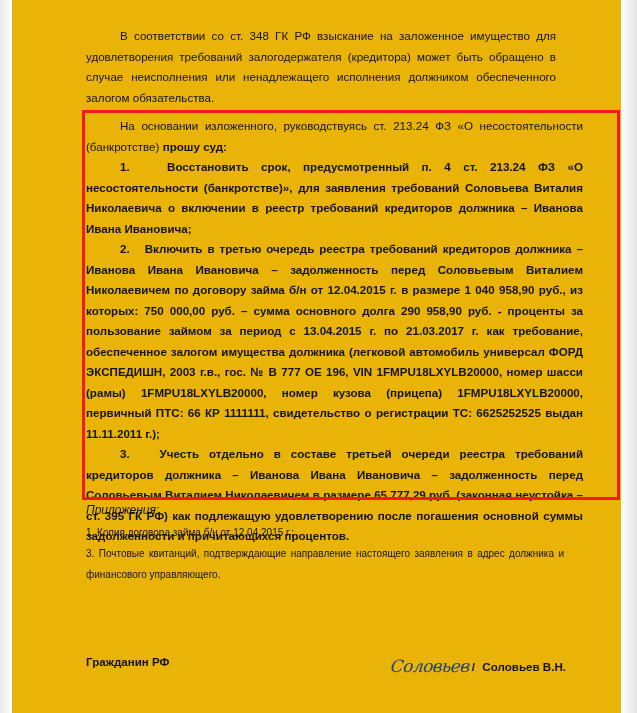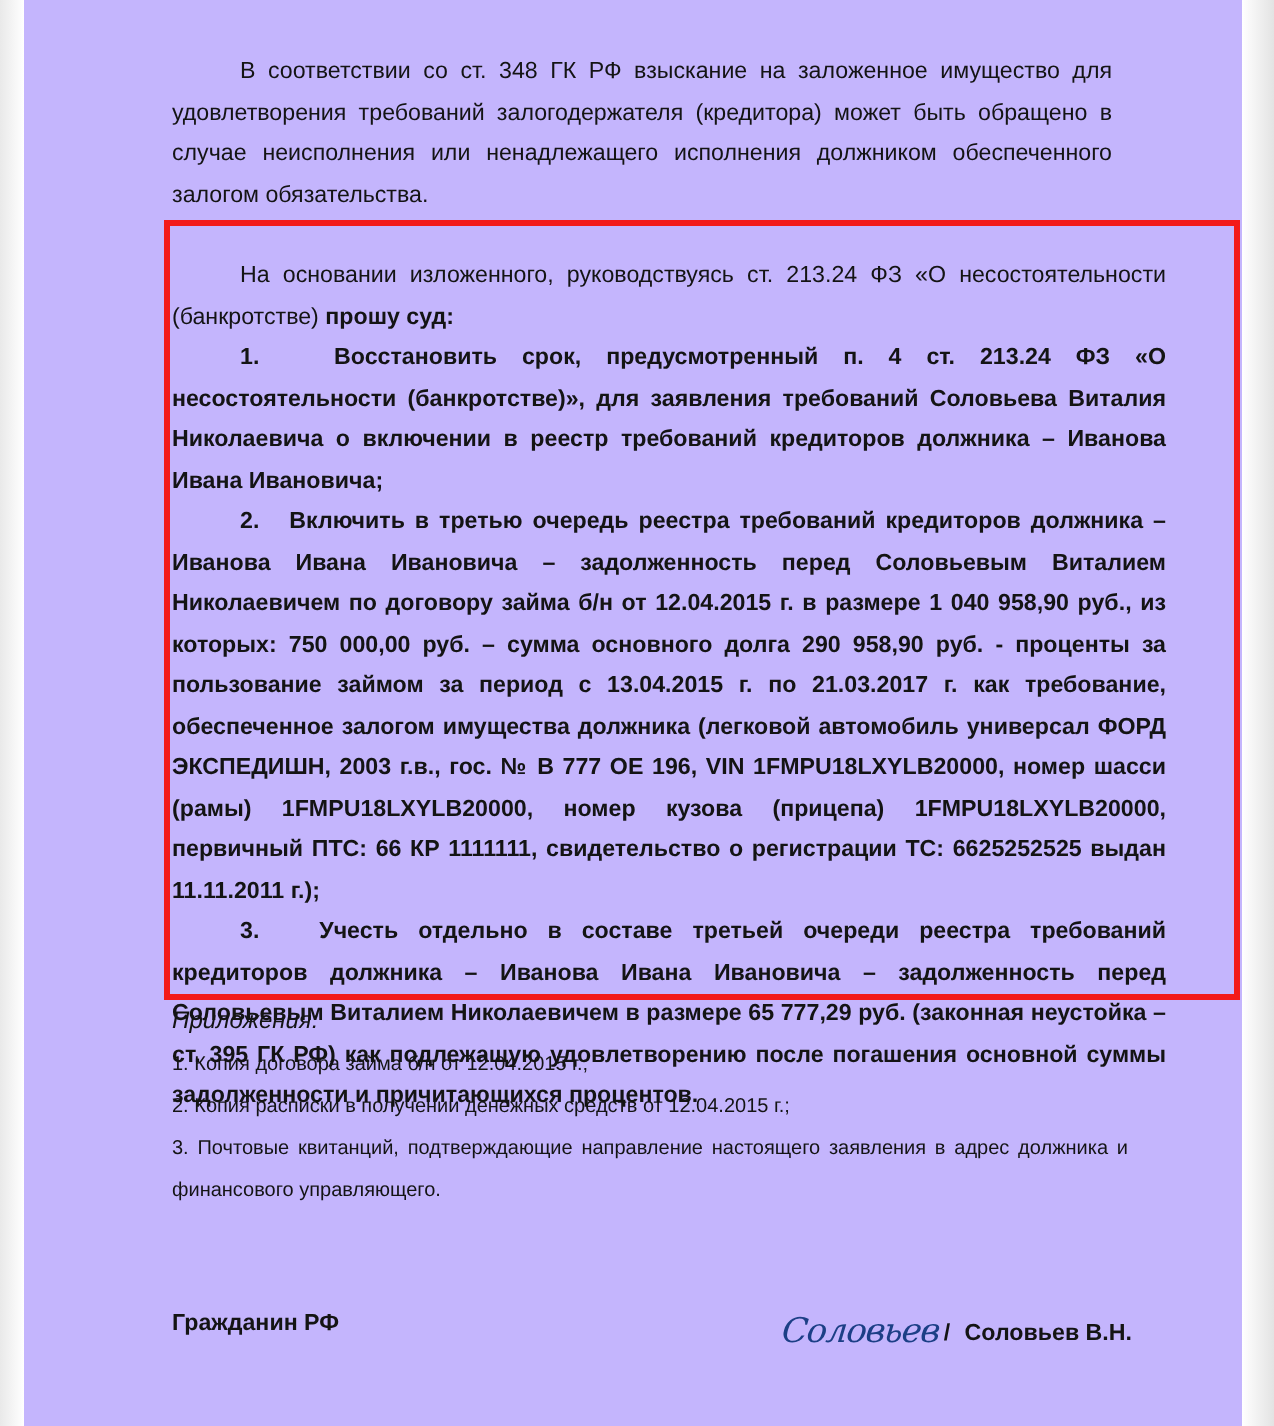--- a/index.html
+++ b/index.html
@@ -13,21 +13,21 @@
     background: #ffffff;
     font-family: "Liberation Sans", "DejaVu Sans", sans-serif;
     color: #1a1a1a;
     overflow: hidden;
     position: relative;
   }
   
   .page {
     position: absolute;
     inset: 0;
-    background: #c4b5fd;
+    background: #eab308;
     padding: 0;
   }
   .page::before {
     content: "";
     position: absolute;
     left: 0; top: 0; bottom: 0;
     width: 12px;
     background: linear-gradient(to right, #e9e9e9, #ffffff);
     pointer-events: none;
   }
@@ -68,21 +68,21 @@
     height: 390px;
     border: 3px solid #f31a1a;
     background: transparent;
     pointer-events: none;
     z-index: 5;
   }
 
   .boxed-content {
     position: absolute;
     left: 86px;
-    top: 128px;
+    top: 116px;
     width: 497px;
     z-index: 2;
   }
   .boxed-content p.para { width: 497px; }
 
   .bold { font-weight: bold; }
   .b-para { font-weight: bold; }
 
   
   .appendix {
@@ -161,21 +161,20 @@
     <p class="para indent b-para"><span>1.</span>&nbsp;&nbsp;&nbsp;<span>Восстановить срок, предусмотренный п. 4 ст. 213.24 ФЗ «О несостоятельности (банкротстве)», для заявления требований Соловьева Виталия Николаевича о включении в реестр требований кредиторов должника – Иванова Ивана Ивановича;</span></p>
 
     <p class="para indent b-para"><span>2.</span>&nbsp;&nbsp;&nbsp;<span>Включить в третью очередь реестра требований кредиторов должника – Иванова Ивана Ивановича – задолженность перед Соловьевым Виталием Николаевичем по договору займа б/н от 12.04.2015 г. в размере 1 040 958,90 руб., из которых: 750 000,00 руб. – сумма основного долга 290 958,90 руб. - проценты за пользование займом за период с 13.04.2015 г. по 21.03.2017 г. как требование, обеспеченное залогом имущества должника (легковой автомобиль универсал ФОРД ЭКСПЕДИШН, 2003 г.в., гос. № В 777 ОЕ 196, VIN 1FMPU18LXYLB20000, номер шасси (рамы) 1FMPU18LXYLB20000, номер кузова (прицепа) 1FMPU18LXYLB20000, первичный ПТС: 66 КР 1111111, свидетельство о регистрации ТС: 6625252525 выдан 11.11.2011 г.);</span></p>
 
     <p class="para indent b-para"><span>3.</span>&nbsp;&nbsp;&nbsp;<span>Учесть отдельно в составе третьей очереди реестра требований кредиторов должника – Иванова Ивана Ивановича – задолженность перед Соловьевым Виталием Николаевичем в размере 65 777,29 руб. (законная неустойка – ст. 395 ГК РФ) как подлежащую удовлетворению после погашения основной суммы задолженности и причитающихся процентов.</span></p>
   </div>
 
   <div class="appendix">
     <div class="appendix-title">Приложения:</div>
     <div class="app-item">1. Копия договора займа б/н от 12.04.2015 г.;</div>
-    <div class="app-item">2. Копия расписки в получении денежных средств от 12.04.2015 г.;</div>
     <div class="app-item two-line">3. Почтовые квитанций, подтверждающие направление настоящего заявления в адрес должника и финансового управляющего.</div>
   </div>
 
   <div class="signature-row">
     <div class="sig-left">Гражданин РФ</div>
     <div class="sig-right">
       <span class="handwriting">Соловьев</span><span class="sig-slash">/</span>&nbsp;<span>Соловьев В.Н.</span>
     </div>
   </div>
 

